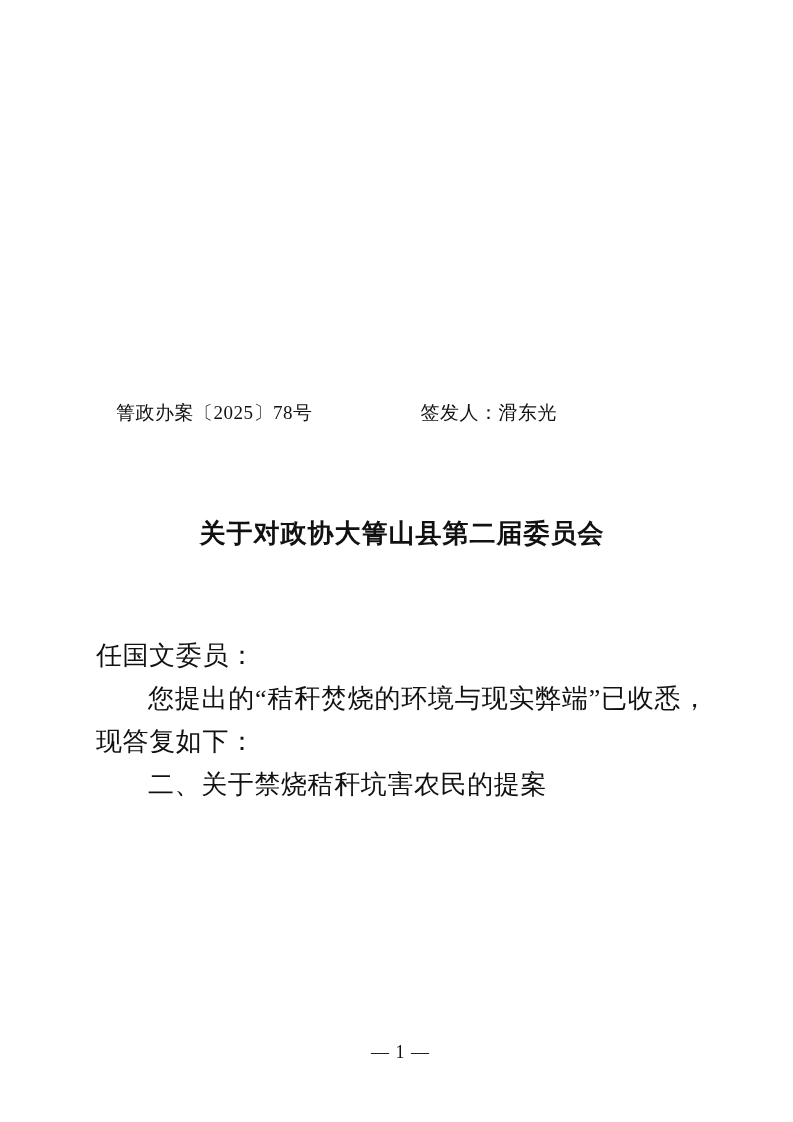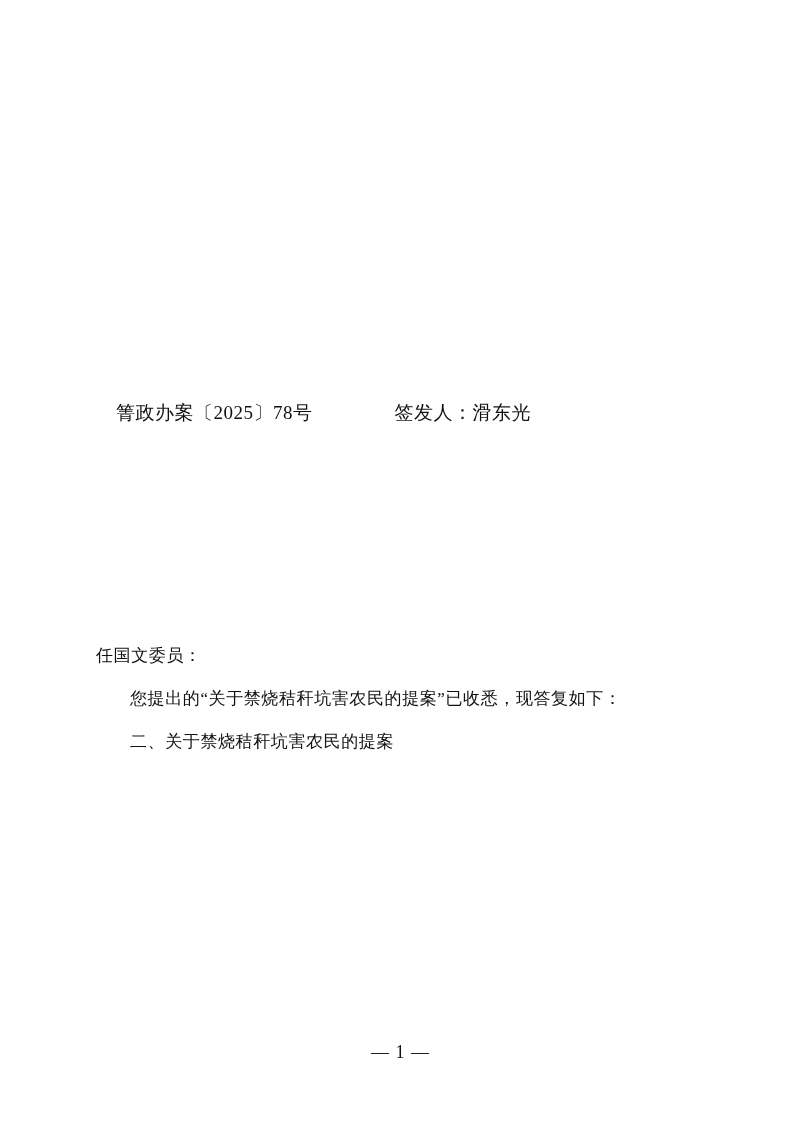--- a/index.html
+++ b/index.html
@@ -32,21 +32,21 @@
     display: flex;
     justify-content: flex-start;
     align-items: baseline;
     font-size: 19px;
     letter-spacing: 0.5px;
   }
   .doc-number {
     white-space: nowrap;
   }
   .signer {
-    margin-left: 82px;
+    margin-left: 108px;
     white-space: nowrap;
   }
   
   .title-block {
     position: absolute;
     left: 112px;
     top: 512px;
     width: 572px;
     text-align: center;
     font-weight: bold;
@@ -57,21 +57,21 @@
   .title-line {
     display: block;
     white-space: nowrap;
   }
   
   .body-block {
     position: absolute;
     left: 92px;
     top: 634px;
     width: 612px;
-    font-size: 17px;
+    font-size: 26px;
     line-height: 43px;
     letter-spacing: 0.6px;
     text-align: justify;
   }
   .salutation {
     margin: 0 0 0 0;
     text-indent: 0;
   }
   .para {
     margin: 0;
@@ -96,23 +96,24 @@
 <body>
 
 <div class="page">
 
   <div class="doc-header">
     <span class="doc-number">箐政办案〔2025〕78号</span>
     <span class="signer">签发人：滑东光</span>
   </div>
 
   <div class="title-block">
+    <span class="title-line">关于对政协大箐山县第二届委员会</span>
   </div>
 
   <div class="body-block">
     <p class="salutation">任国文委员：</p>
-    <p class="para">您提出的“关于禁烧秸秆坑害农民的提案”已收悉，现答复如下：</p>
+    <p class="para">您提出的“秸秆焚烧的环境与现实弊端”已收悉，现答复如下：</p>
     <p class="heading-para">二、关于禁烧秸秆坑害农民的提案</p>
   </div>
 
   <div class="page-number">— 1 —</div>
 
 </div>
 
 </body></html>

